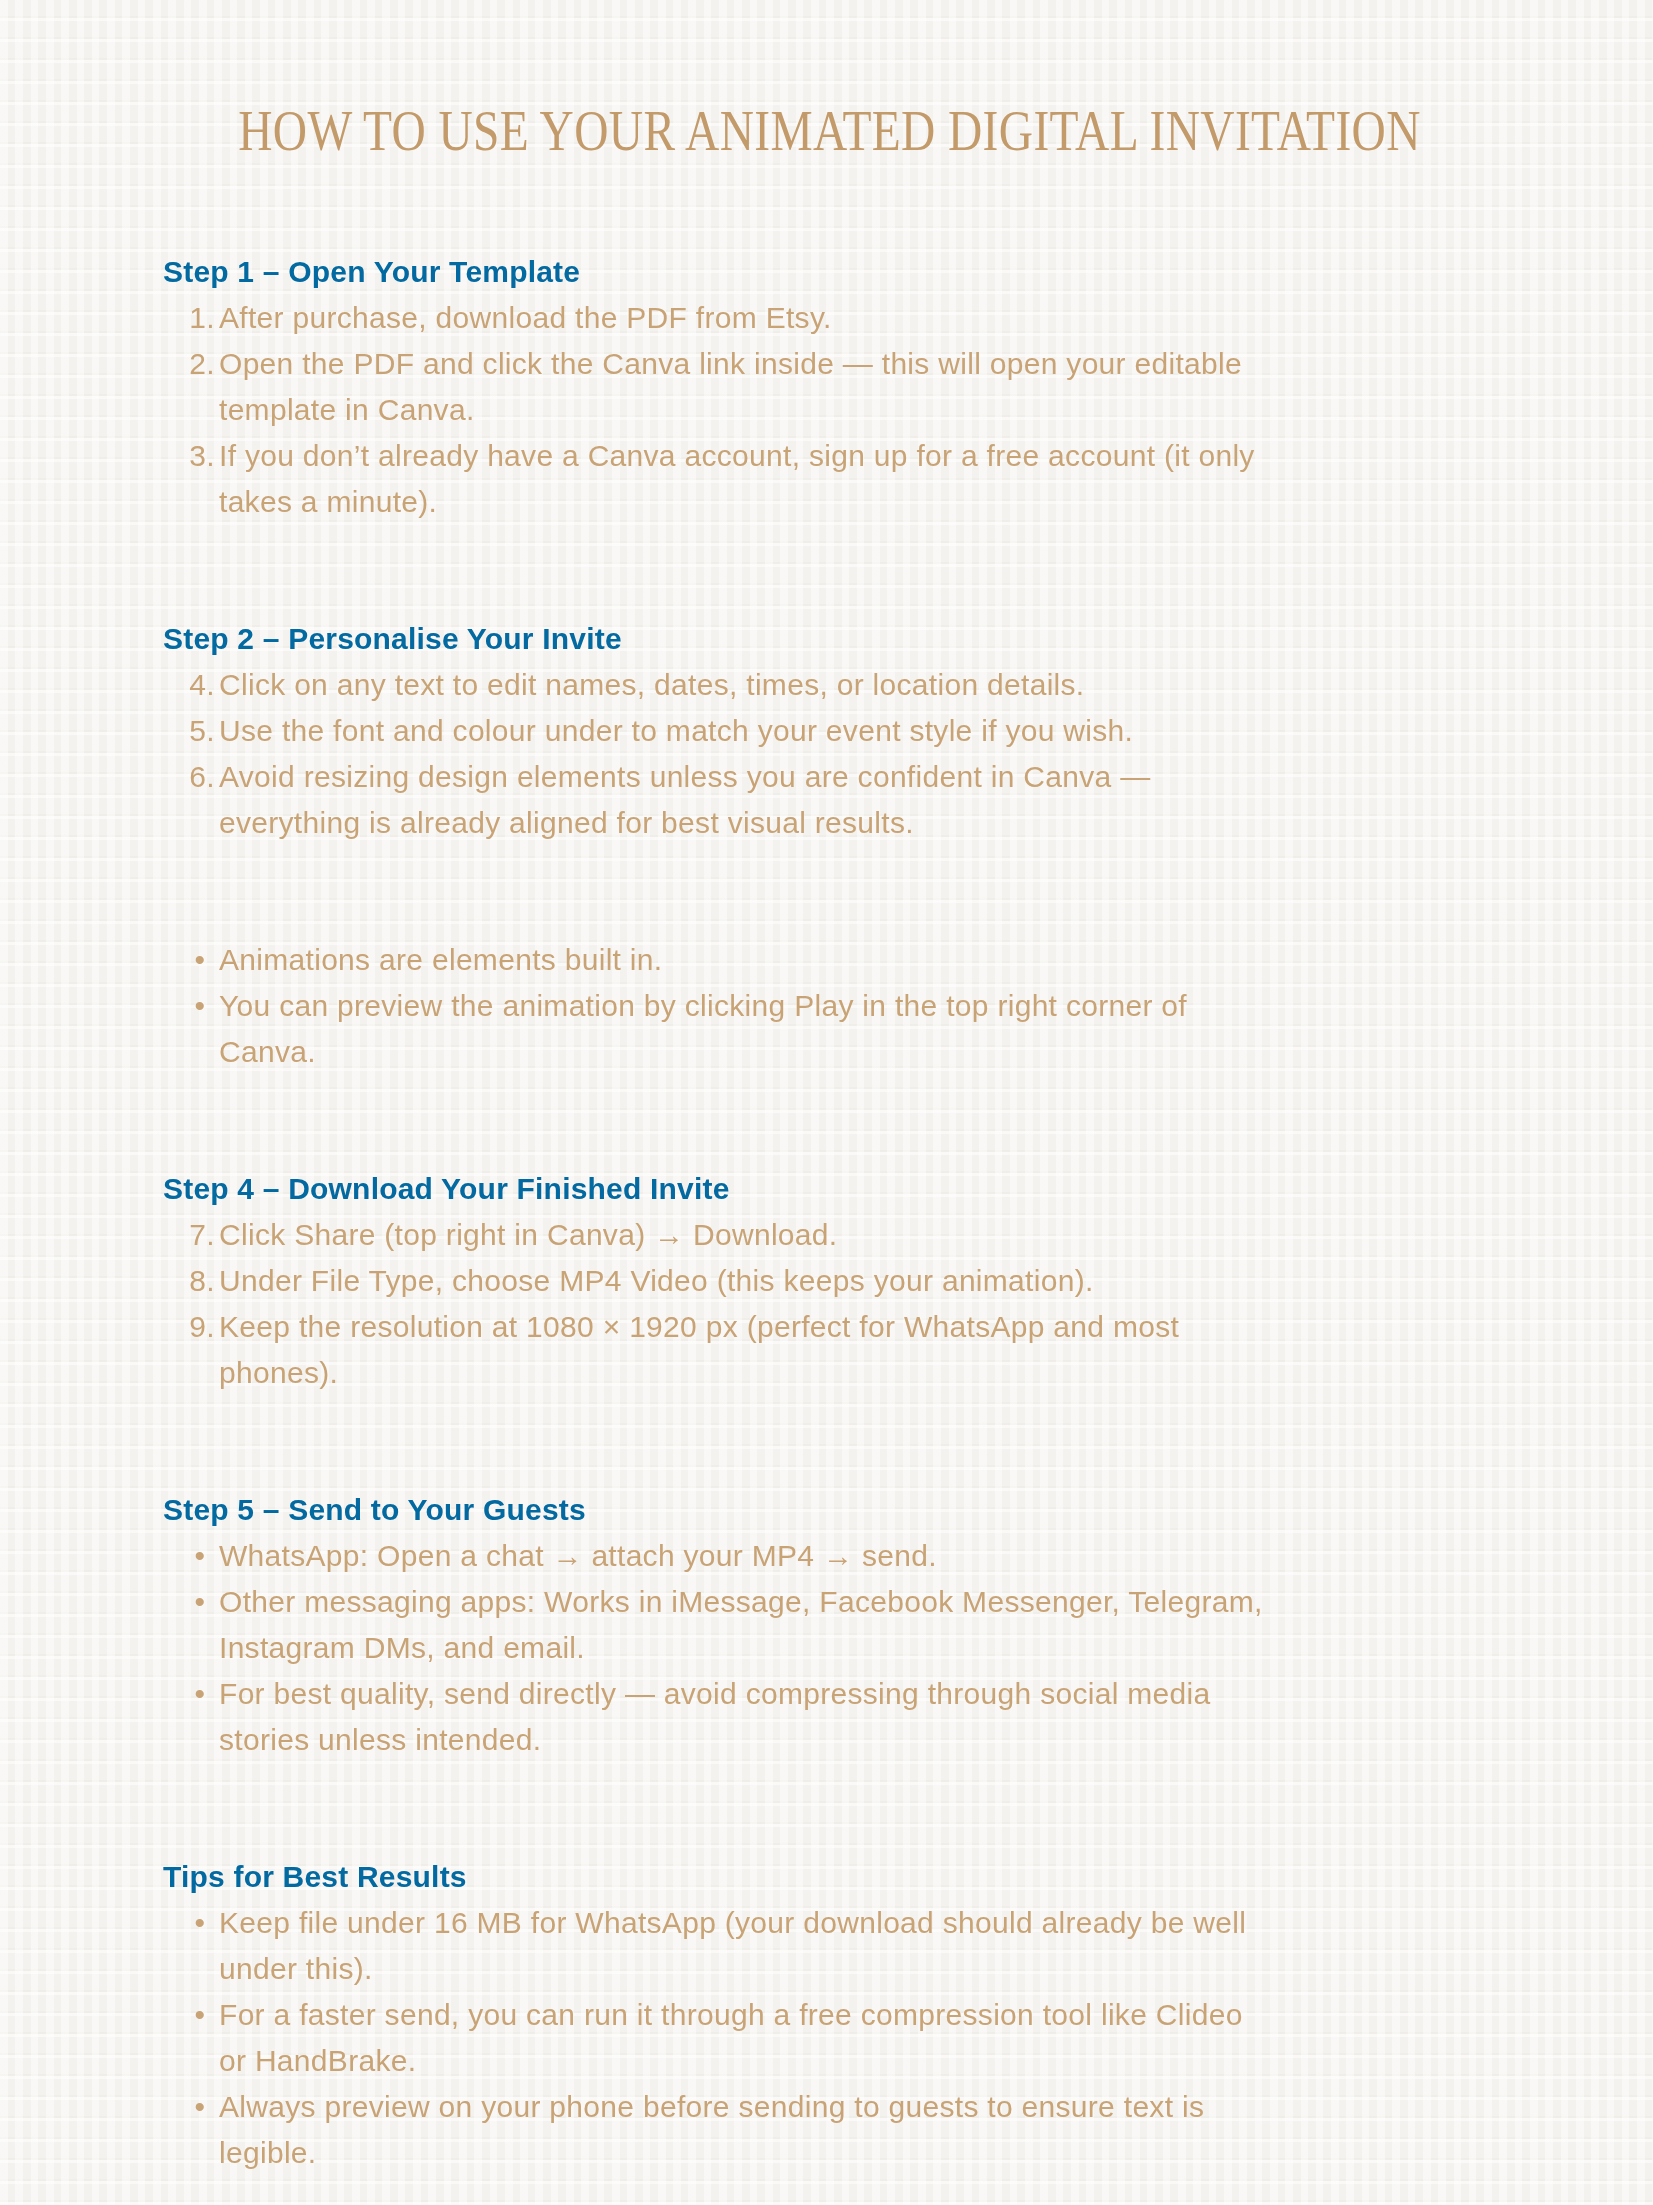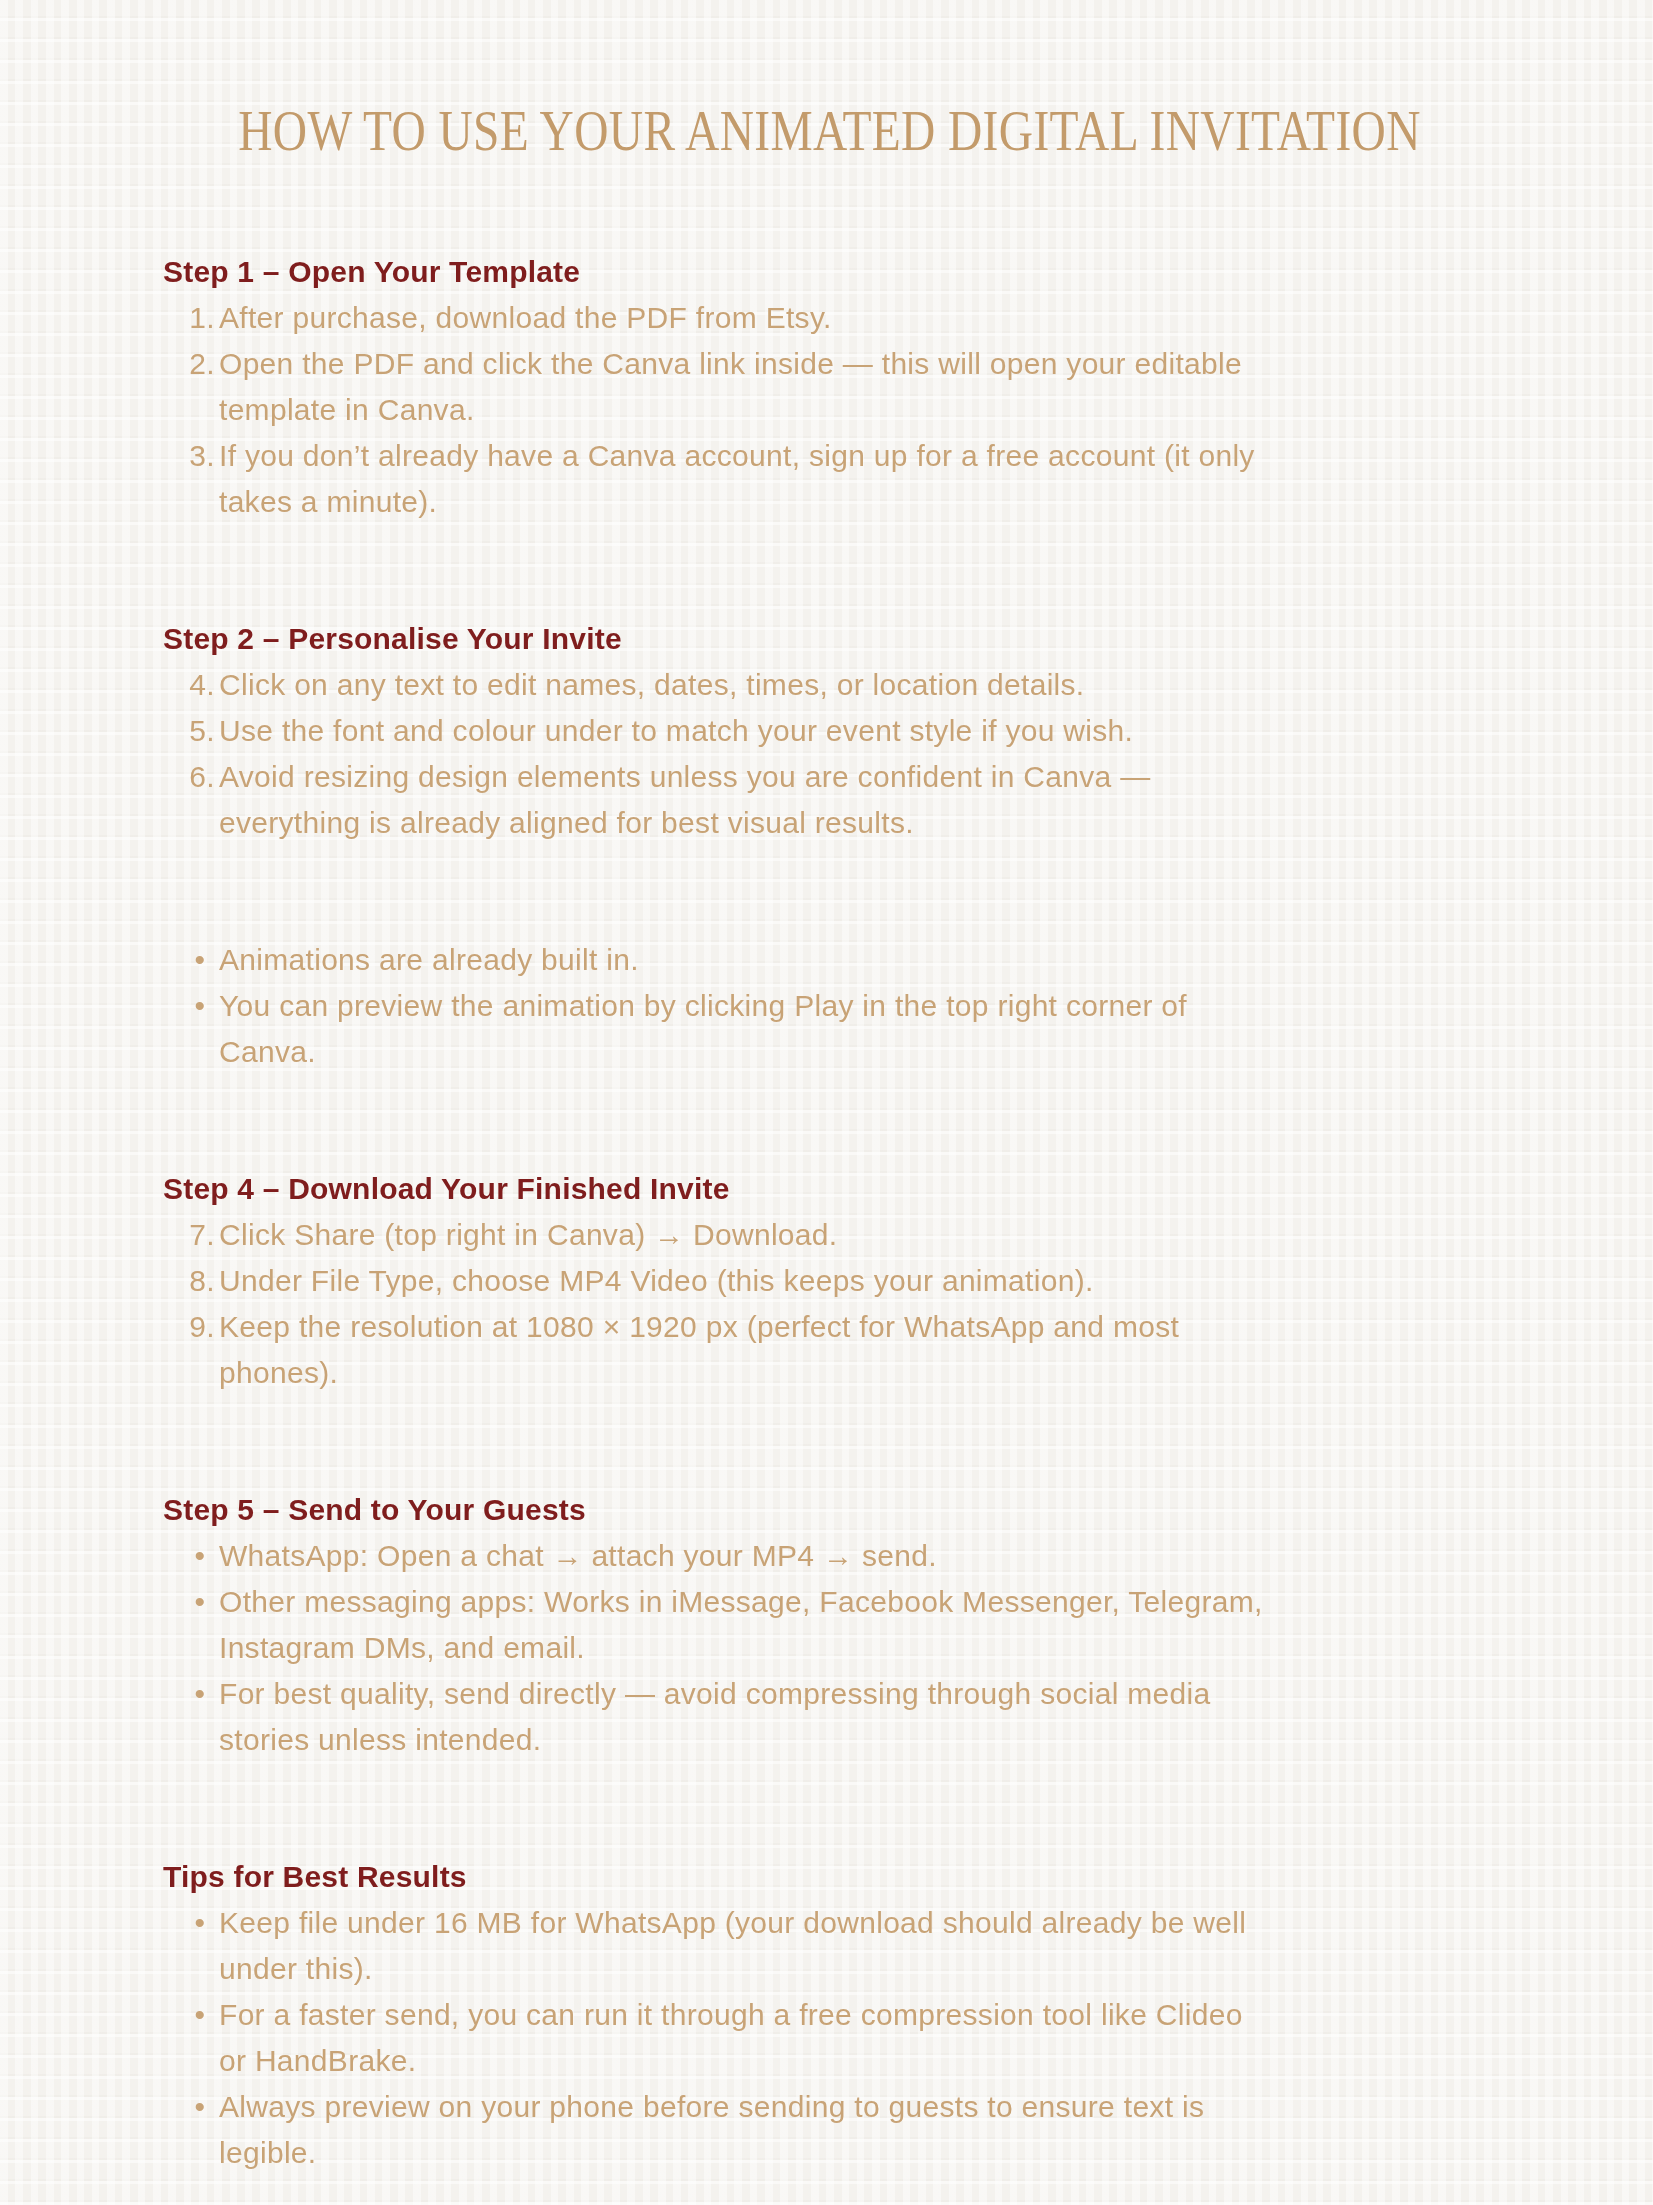--- a/index.html
+++ b/index.html
@@ -37,21 +37,21 @@
   }
   .sections { margin-top: 88px; }
   .section { margin-top: 91px; }
   .section:first-child { margin-top: 0; }
   .section-heading {
     margin: 0;
     font-size: 30px;
     line-height: 46px;
     font-weight: 700;
     letter-spacing: 0.2px;
-    color: #7f1d1d;
+    color: #0369a1;
   }
   .list { margin: 0; padding: 0; }
   .item {
     display: grid;
     grid-template-columns: 56px 1fr;
     align-items: start;
     font-size: 30px;
     line-height: 46px;
     letter-spacing: 0.3px;
     color: #c8a376;
@@ -113,21 +113,21 @@
           <span class="text">Avoid resizing design elements unless you are confident in Canva —
 everything is already aligned for best visual results.</span>
         </div>
       </div>
     </section>
 
     <section class="section">
       <div class="list">
         <div class="item bullet">
           <span class="marker">•</span>
-          <span class="text">Animations are already built in.</span>
+          <span class="text">Animations are elements built in.</span>
         </div>
         <div class="item bullet">
           <span class="marker">•</span>
           <span class="text">You can preview the animation by clicking Play in the top right corner of
 Canva.</span>
         </div>
       </div>
     </section>
 
     <section class="section">

